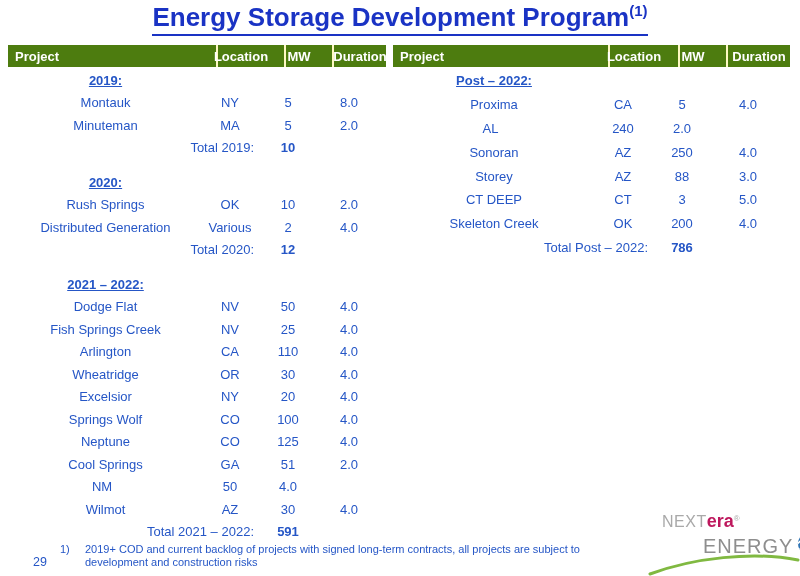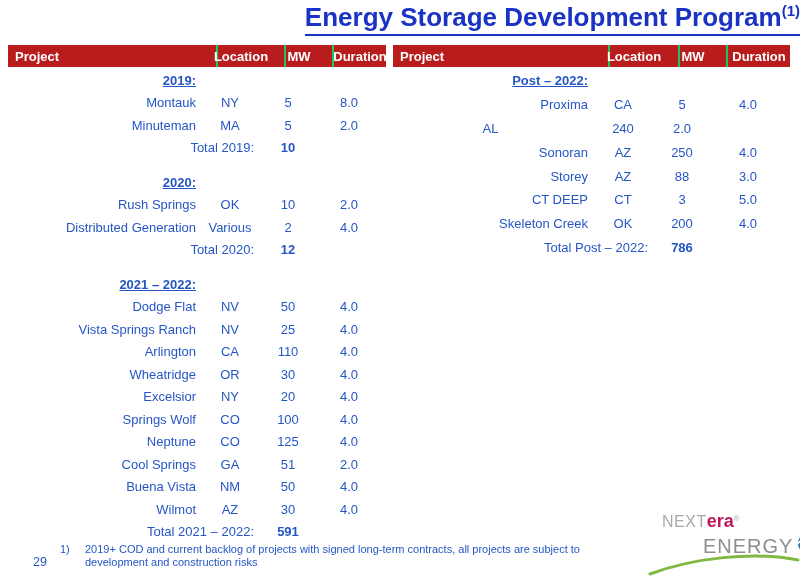--- a/index.html
+++ b/index.html
@@ -11,21 +11,21 @@
     width: 800px;
     height: 576px;
     background: #ffffff;
     overflow: hidden;
   }
 
   
   .title {
     position: absolute;
     top: 2px; left: 0; right: 0;
-    text-align: right;
+    text-align: center;
     font-size: 26px;
     font-weight: bold;
     color: #1A33C4;
   }
   .title-underline {
     display: inline-block;
     border-bottom: 2.5px solid #1A33C4;
     padding-bottom: 1px;
     line-height: 1.15;
   }
@@ -33,36 +33,36 @@
 
   
   .ptable { position: absolute; top: 45px; font-size: 13px; color: #2556C6; }
   .t-left  { left: 8px;   width: 378px; --c0:188px; --c1:68px; --c2:48px; --c3:74px; --rh:22.5px; }
   .t-right { left: 393px; width: 397px; --c0:195px; --c1:70px; --c2:48px; --c3:84px; --rh:23.8px; }
 
   .thead-row {
     display: grid;
     grid-template-columns: var(--c0) var(--c1) var(--c2) var(--c3);
     height: 22px;
-    background: #b91c1c;
+    background: #4d7c0f;
     color: #ffffff;
     font-weight: bold;
     font-size: 13px;
   }
   .th { display: flex; align-items: center; justify-content: center; height: 100%; }
   .th.c0 { justify-content: flex-start; padding-left: 7px; }
-  .th + .th { border-left: 2px solid #22c55e; margin-left: 20px; }
+  .th + .th { border-left: 2px solid #fef9c3; margin-left: 20px; }
 
   .trow {
     display: grid;
     grid-template-columns: var(--c0) var(--c1) var(--c2) var(--c3);
     height: var(--rh);
     align-items: center;
   }
-  .cell.c0 { text-align: right; padding-left: 7px; white-space: nowrap; }
+  .cell.c0 { text-align: center; padding-left: 7px; white-space: nowrap; }
   .ctr { text-align: center; }
 
   .section-gap { height: 10px; }
   .section-row { margin-top: 2px; }
   .section-label { font-weight: bold; text-decoration: underline; white-space: nowrap; }
 
   .total-row { grid-template-columns: calc(var(--c0) + var(--c1)) var(--c2) var(--c3); }
   .total-label { font-weight: normal; text-align: right; padding-right: 10px; white-space: nowrap; }
   .total-value { font-weight: bold; text-align: center; }
 
@@ -160,21 +160,21 @@
       <div class="trow section-row">
         <div class="cell c0 section-label">2021 – 2022:</div>
       </div>
       <div class="trow">
         <div class="cell c0">Dodge Flat</div>
         <div class="cell c1 ctr">NV</div>
         <div class="cell c2 ctr">50</div>
         <div class="cell c3 ctr">4.0</div>
       </div>
       <div class="trow">
-        <div class="cell c0">Vista Springs Ranch</div>
+        <div class="cell c0">Fish Springs Creek</div>
         <div class="cell c1 ctr">NV</div>
         <div class="cell c2 ctr">25</div>
         <div class="cell c3 ctr">4.0</div>
       </div>
       <div class="trow">
         <div class="cell c0">Arlington</div>
         <div class="cell c1 ctr">CA</div>
         <div class="cell c2 ctr">110</div>
         <div class="cell c3 ctr">4.0</div>
       </div>
@@ -202,21 +202,20 @@
         <div class="cell c2 ctr">125</div>
         <div class="cell c3 ctr">4.0</div>
       </div>
       <div class="trow">
         <div class="cell c0">Cool Springs</div>
         <div class="cell c1 ctr">GA</div>
         <div class="cell c2 ctr">51</div>
         <div class="cell c3 ctr">2.0</div>
       </div>
       <div class="trow">
-        <div class="cell c0">Buena Vista</div>
         <div class="cell c1 ctr">NM</div>
         <div class="cell c2 ctr">50</div>
         <div class="cell c3 ctr">4.0</div>
       </div>
       <div class="trow">
         <div class="cell c0">Wilmot</div>
         <div class="cell c1 ctr">AZ</div>
         <div class="cell c2 ctr">30</div>
         <div class="cell c3 ctr">4.0</div>
       </div>

